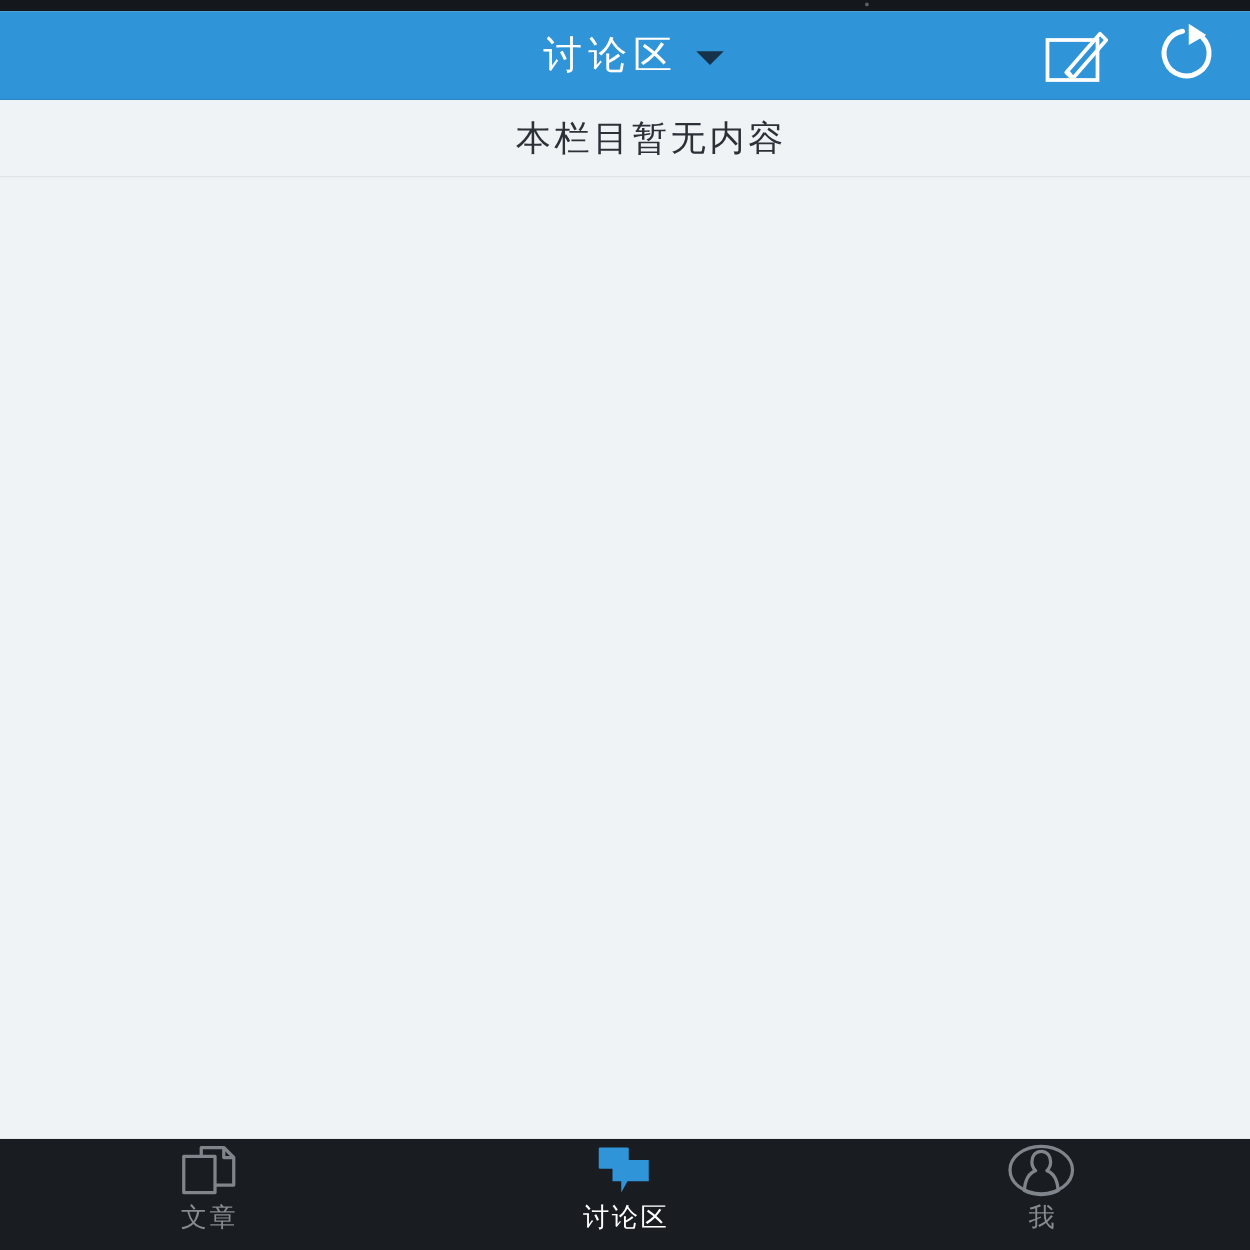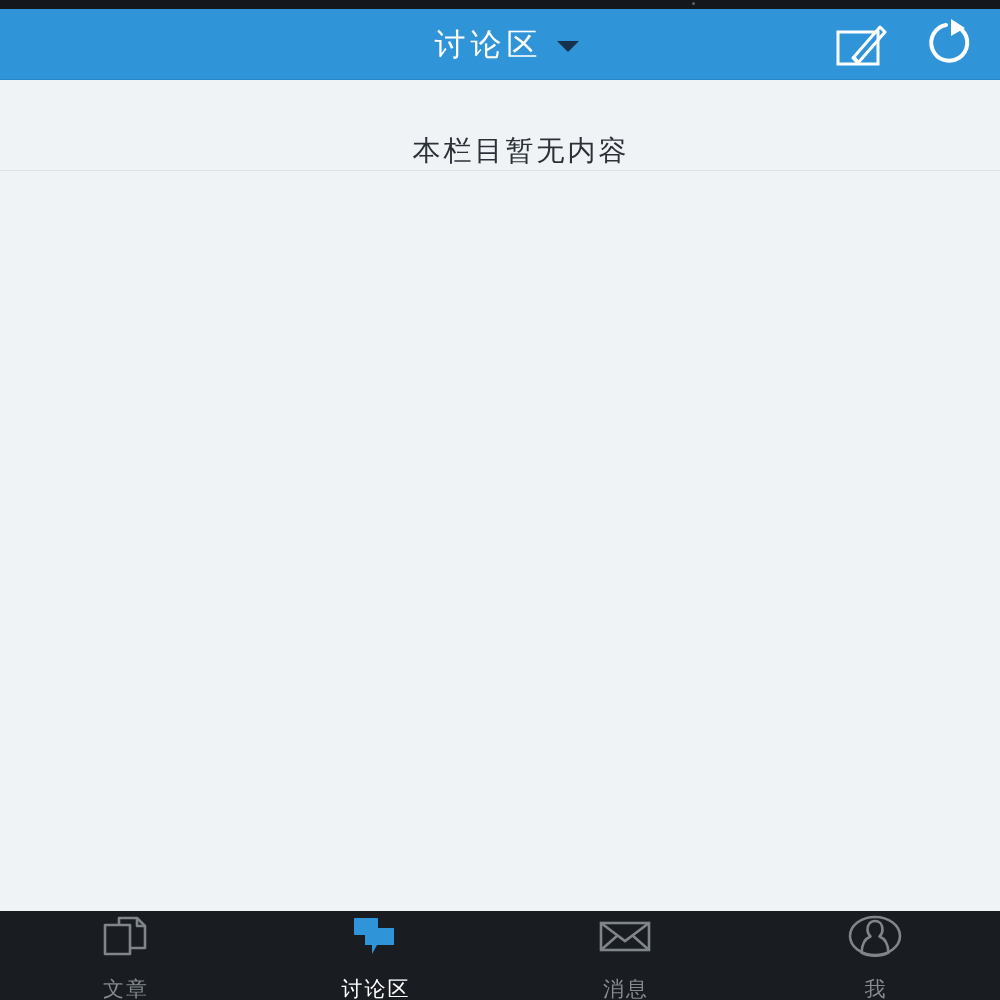--- a/index.html
+++ b/index.html
@@ -88,23 +88,23 @@
     height: 58px;
     display: flex;
     align-items: center;
     justify-content: center;
     cursor: pointer;
   }
 
   
   .empty-band {
     flex: 0 0 auto;
-    height: 91px;
-    display: flex;
-    align-items: flex-end;
+    height: 62px;
+    display: flex;
+    align-items: center;
     justify-content: center;
     background: #eff3f6;
     border-bottom: 1px solid #dcdfe4;
     box-sizing: border-box;
     padding-left: 39px;
   }
   .empty-text {
     color: #2b3137;
     font-size: 28px;
     letter-spacing: 3px;
@@ -124,21 +124,21 @@
     height: 89px;
     background: #191d21;
     display: flex;
     align-items: stretch;
   }
   .tab {
     flex: 1 1 20%;
     display: flex;
     flex-direction: column;
     align-items: center;
-    justify-content: space-between;
+    justify-content: flex-start;
     gap: 7px;
     cursor: pointer;
     padding-top: 4px;
   }
   .tab-icon {
     height: 42px;
     display: flex;
     align-items: center;
     justify-content: center;
   }
@@ -211,30 +211,20 @@
     <div class="tab active">
       <div class="tab-icon">
         <svg width="50" height="44" viewBox="0 0 50 44">
           <rect x="4" y="4" width="24" height="17" rx="1" fill="#2f95d8"></rect>
           <path d="M15 14 H44 V31 H27 L22 40 V31 H15 Z" fill="#2f95d8"></path>
         </svg>
       </div>
       <div class="tab-label">讨论区</div>
     </div>
 
-    <div class="tab">
-      <div class="tab-icon">
-        <svg width="54" height="40" viewBox="0 0 54 40">
-          <rect x="3" y="7" width="48" height="27" fill="none" stroke="#7f858b" stroke-width="2.6"></rect>
-          <path d="M3 7 L27 25 L51 7" fill="none" stroke="#7f858b" stroke-width="2.6"></path>
-          <path d="M3 34 L20 19 M51 34 L34 19" fill="none" stroke="#7f858b" stroke-width="2.6"></path>
-        </svg>
-      </div>
-      <div class="tab-label">消息</div>
-    </div>
 
     <div class="tab">
       <div class="tab-icon">
         <svg width="56" height="44" viewBox="0 0 56 44">
           <ellipse cx="28" cy="22" rx="25" ry="19" fill="none" stroke="#7f858b" stroke-width="2.6"></ellipse>
           <path d="M28 7 C33 7 35.5 11 35.5 15.5 C35.5 19 34 21 32.5 22.5 C38 24.5 41 30 41.5 38.5 C37 41 33 41.6 28 41.6 C23 41.6 19 41 14.5 38.5 C15 30 18 24.5 23.5 22.5 C22 21 20.5 19 20.5 15.5 C20.5 11 23 7 28 7 Z" fill="none" stroke="#7f858b" stroke-width="2.6" stroke-linejoin="round"></path>
         </svg>
       </div>
       <div class="tab-label">我</div>
     </div>

